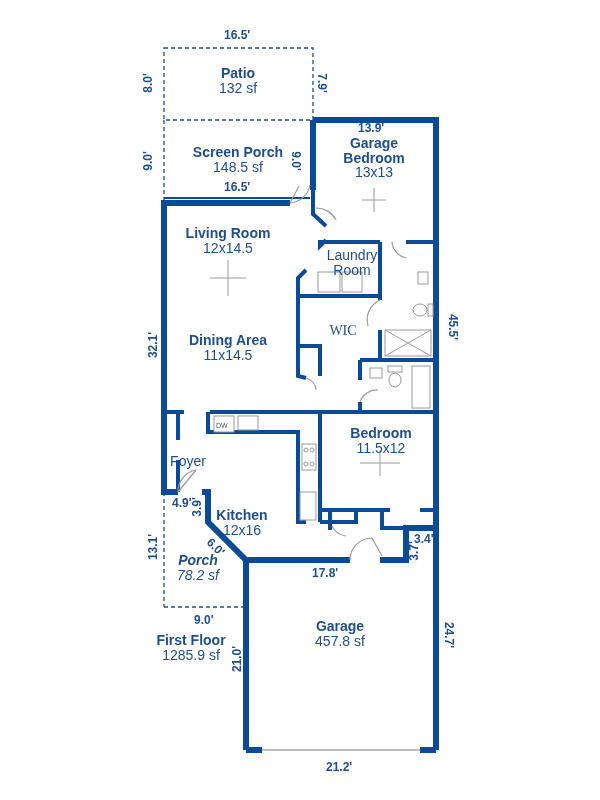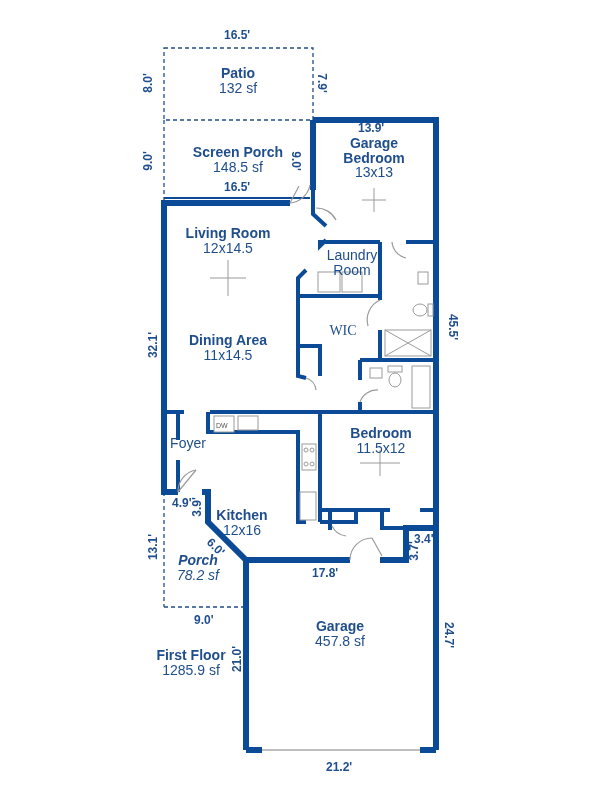--- a/index.html
+++ b/index.html
@@ -144,32 +144,32 @@
   <div class="room-size">WIC</div>
 </div>
 <div class="lbl" style="left:178px;top:333px;width:100px;">
   <div class="room-name">Dining Area</div>
   <div class="room-size">11x14.5</div>
 </div>
 <div class="lbl" style="left:336px;top:426px;width:90px;">
   <div class="room-name">Bedroom</div>
   <div class="room-size">11.5x12</div>
 </div>
-<div class="lbl" style="left:166px;top:436px;width:44px;">
+<div class="lbl" style="left:166px;top:454px;width:44px;">
   <div class="room-size">Foyer</div>
 </div>
 <div class="lbl" style="left:202px;top:462px;width:80px;margin-top:46px;">
   <div class="room-name">Kitchen</div>
   <div class="room-size">12x16</div>
 </div>
 <div class="lbl" style="left:168px;top:553px;width:60px;font-style:italic;">
   <div class="room-name">Porch</div>
   <div class="room-size">78.2 sf</div>
 </div>
-<div class="lbl" style="left:146px;top:633px;width:90px;margin-top:15px;">
+<div class="lbl" style="left:146px;top:633px;width:90px;">
   <div class="room-name">First Floor</div>
   <div class="room-size">1285.9 sf</div>
 </div>
 <div class="lbl" style="left:290px;top:607px;width:100px;margin-top:12px;">
   <div class="room-name">Garage</div>
   <div class="room-size">457.8 sf</div>
 </div>
 
 <div class="dim" style="left:224px;top:28px;">16.5'</div>
 <div class="dim rot" style="left:138px;top:76px;">8.0'</div>

